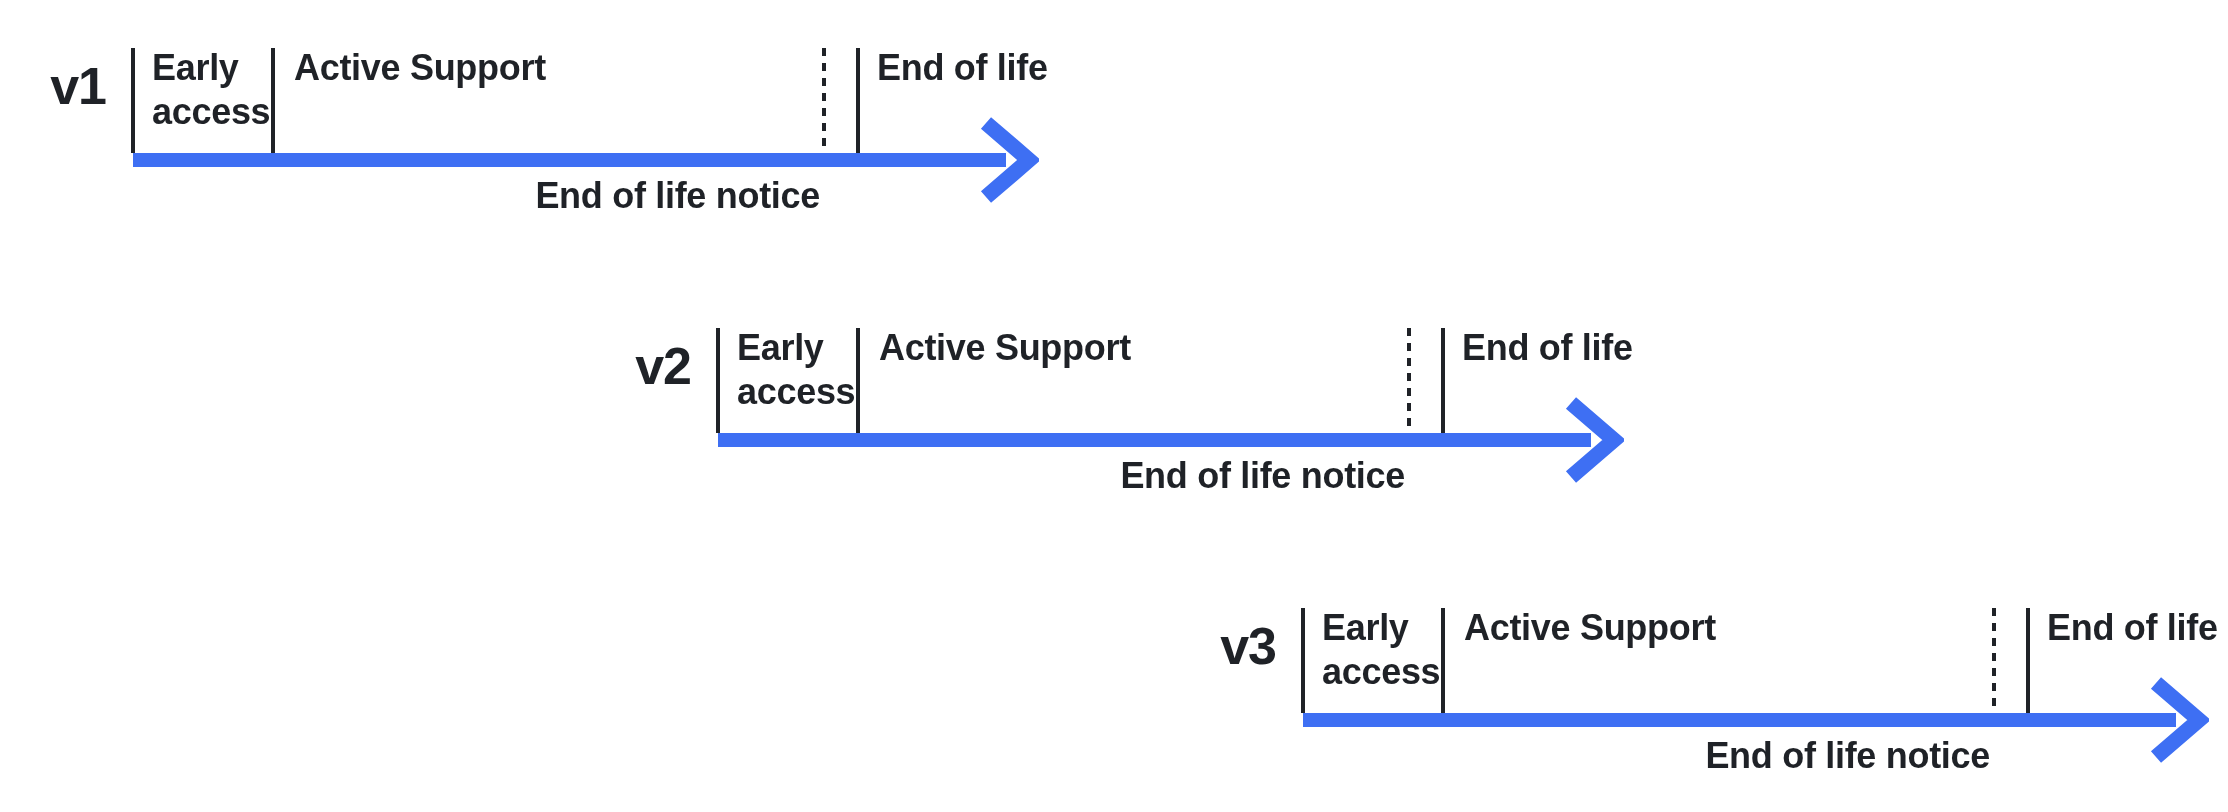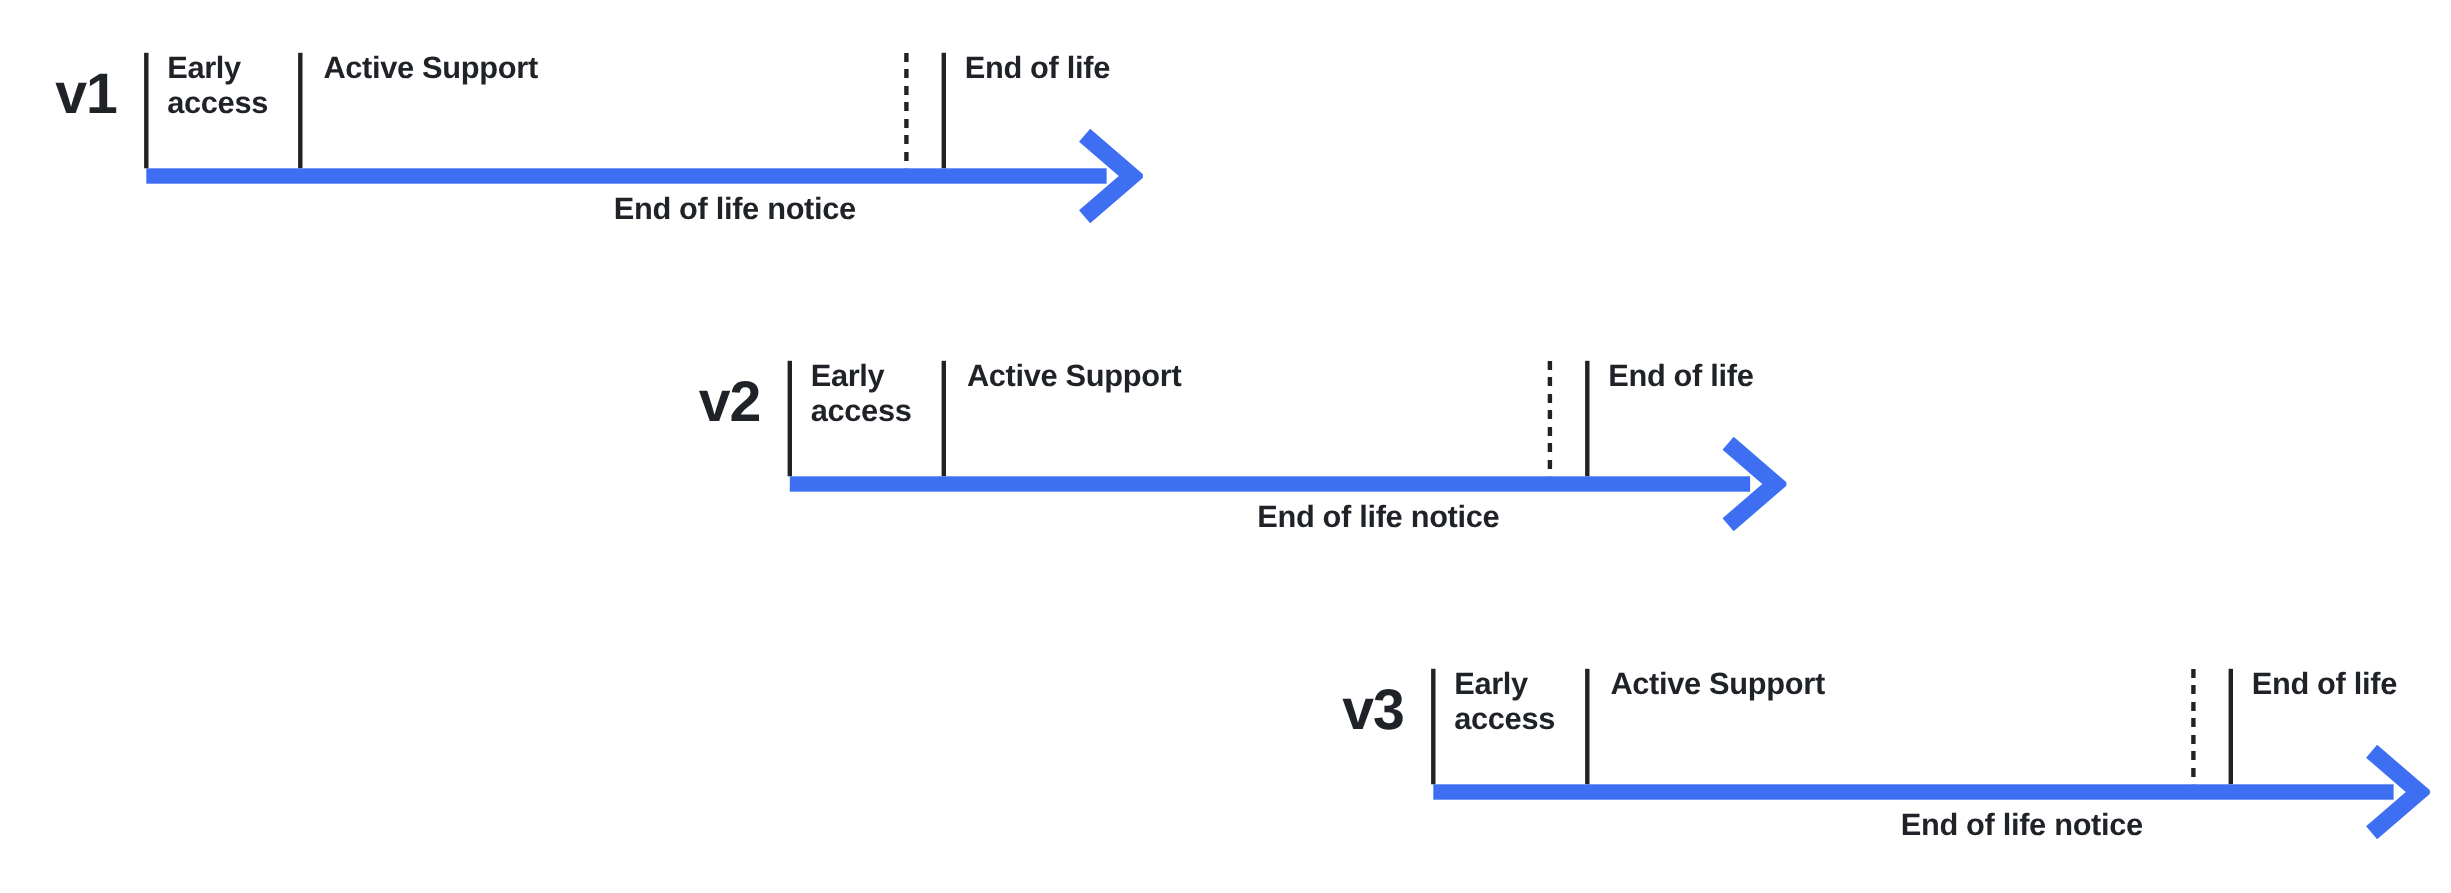--- a/index.html
+++ b/index.html
@@ -67,32 +67,32 @@
   }
   .arrowhead polyline {
     fill: none;
     stroke: var(--accent);
     stroke-width: 15.5;
     stroke-linejoin: miter;
     stroke-linecap: butt;
   }
   .lbl {
     position: absolute;
-    font-size: 28px;
+    font-size: 36px;
     font-weight: 700;
-    line-height: 32px;
+    line-height: 44px;
     color: var(--ink);
     letter-spacing: -0.3px;
   }
   .lbl.early  { left: 136px; top: 46px; width: 106px; }
   .lbl.active { left: 278px; top: 46px; white-space: nowrap; }
   .lbl.eol    { left: 861px; top: 46px; white-space: nowrap; text-align: right; }
   .lbl.notice {
     left: 500px; top: 174px; width: 304px;
-    text-align: center;
+    text-align: right;
     white-space: nowrap;
   }
 </style>
 </head>
 <body>
 
 <div class="canvas">
 
   <div class="row row-v1">
     <div class="version">v1</div>

